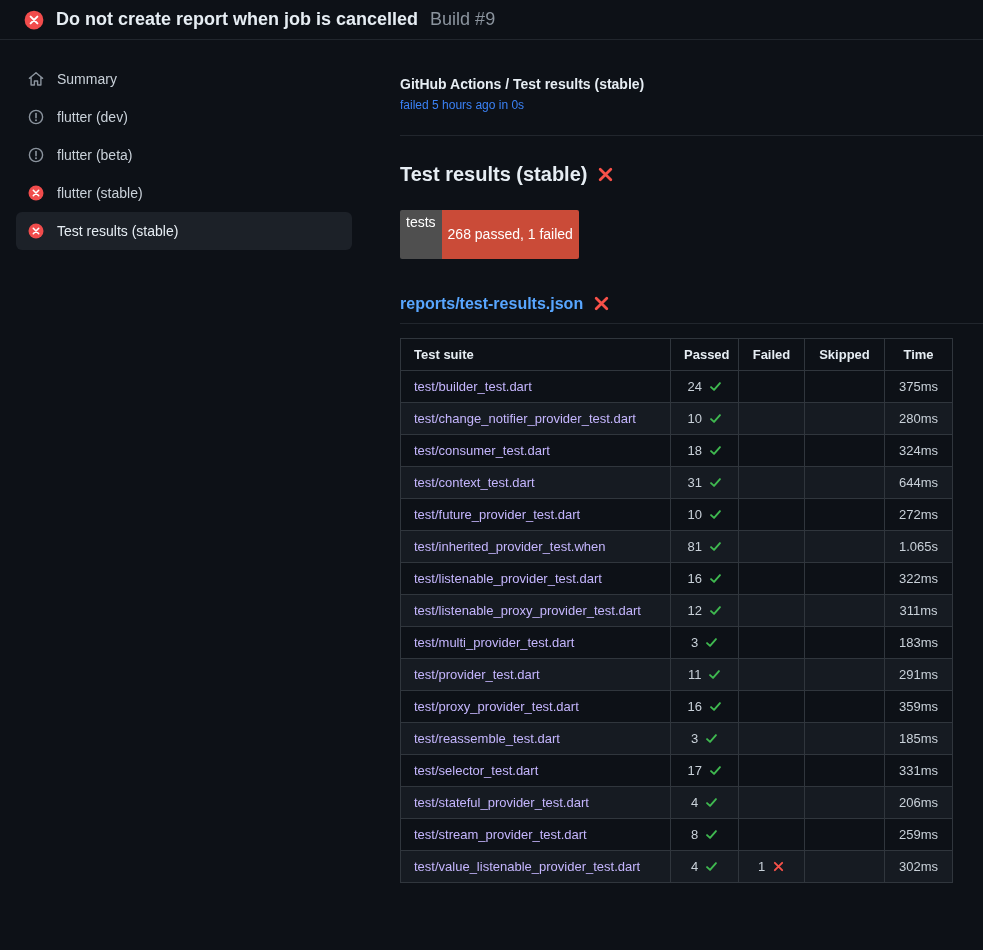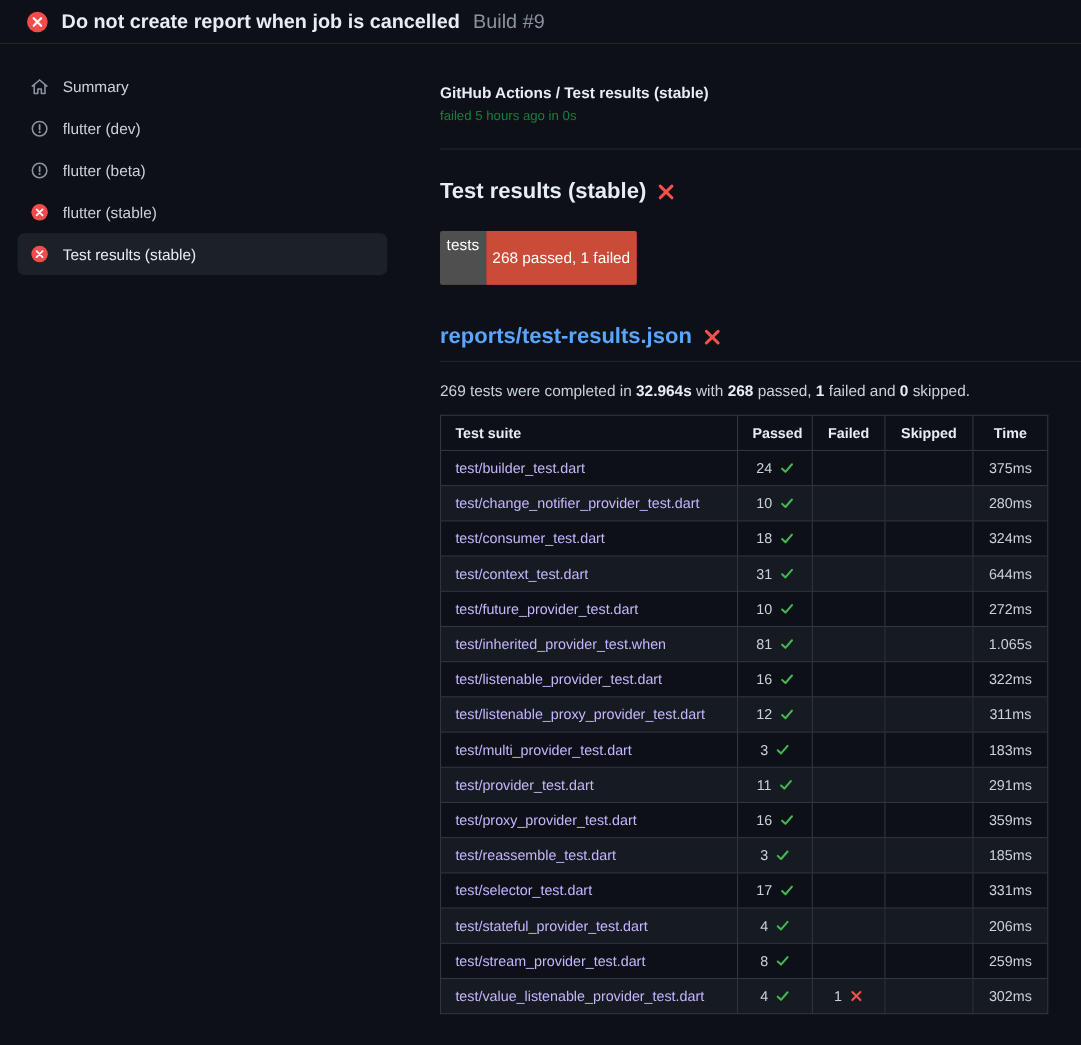--- a/index.html
+++ b/index.html
@@ -27,36 +27,36 @@
     height:38px; padding:0 12px; border-radius:6px;
     color:#c9d1d9; cursor:pointer;
   }
   .side-item.selected { background:#1c2128; color:#e6edf3; }
   .jobs-label { color:#8b949e; font-size:12px; padding:0 12px; margin:26px 0 10px; }
   .icon16 { width:16px; height:16px; flex-shrink:0; display:block; }
   .icon20 { width:20px; height:20px; flex-shrink:0; display:block; }
   
   .content { flex:1; padding:36px 0 24px 32px; min-width:0; }
   .crumb { font-weight:700; color:#e6edf3; font-size:14px; }
-  .status-line { color:#15803d; font-size:12px; margin-top:6px; }
+  .status-line { color:#3b82f6; font-size:12px; margin-top:6px; }
   .divider { border:0; border-top:1px solid #21262d; margin-top:23px; }
   .section-title {
     display:flex; align-items:center; gap:10px;
     font-size:20px; font-weight:700; color:#e6edf3; margin-top:27px;
   }
   .xmark-svg { width:17px; height:17px; flex-shrink:0; }
   .badge {
     display:inline-flex; margin-top:24px; font-size:14px;
     border-radius:2px; overflow:hidden; line-height:1.35;
   }
   .badge-left  { background:#4f4f4f; color:#ffffff; padding:3px 6px; }
   .badge-right { background:#ca4b38; color:#ffffff; padding:15px 6px; }
   .report-title {
     display:flex; align-items:center; gap:10px;
-    font-size:20px; font-weight:600; margin-top:36px;
+    font-size:16px; font-weight:600; margin-top:36px;
     padding-bottom:10px; border-bottom:1px solid #21262d;
   }
   .report-title a { color:#58a6ff; text-decoration:none; }
   .summary { margin-top:18px; font-size:14px; color:#c9d1d9; }
   .summary b { color:#e6edf3; }
   
   table.results {
     border-collapse:collapse; table-layout:fixed;
     margin-top:14px; width:552px; font-size:13px;
   }
@@ -143,21 +143,20 @@
       <span class="badge-right">268 passed, 1 failed</span>
     </div>
 
     <h3 class="report-title">
       <a href="#">reports/test-results.json</a>
       <svg class="xmark-svg" viewBox="0 0 16 16">
         <path d="M3 3 L13 13 M13 3 L3 13" stroke="#f85149" stroke-width="2.6" stroke-linecap="round" fill="none"></path>
       </svg>
     </h3>
 
-    <p class="summary"><span>269 tests were completed in </span><b>32.964s</b><span> with </span><b>268</b><span> passed, </span><b>1</b><span> failed and </span><b>0</b><span> skipped.</span></p>
 
     <table class="results">
       <colgroup>
         <col style="width:270px">
           <col style="width:68px">
           <col style="width:66px">
           <col style="width:80px">
           <col style="width:68px">
       </colgroup>
       <thead>

